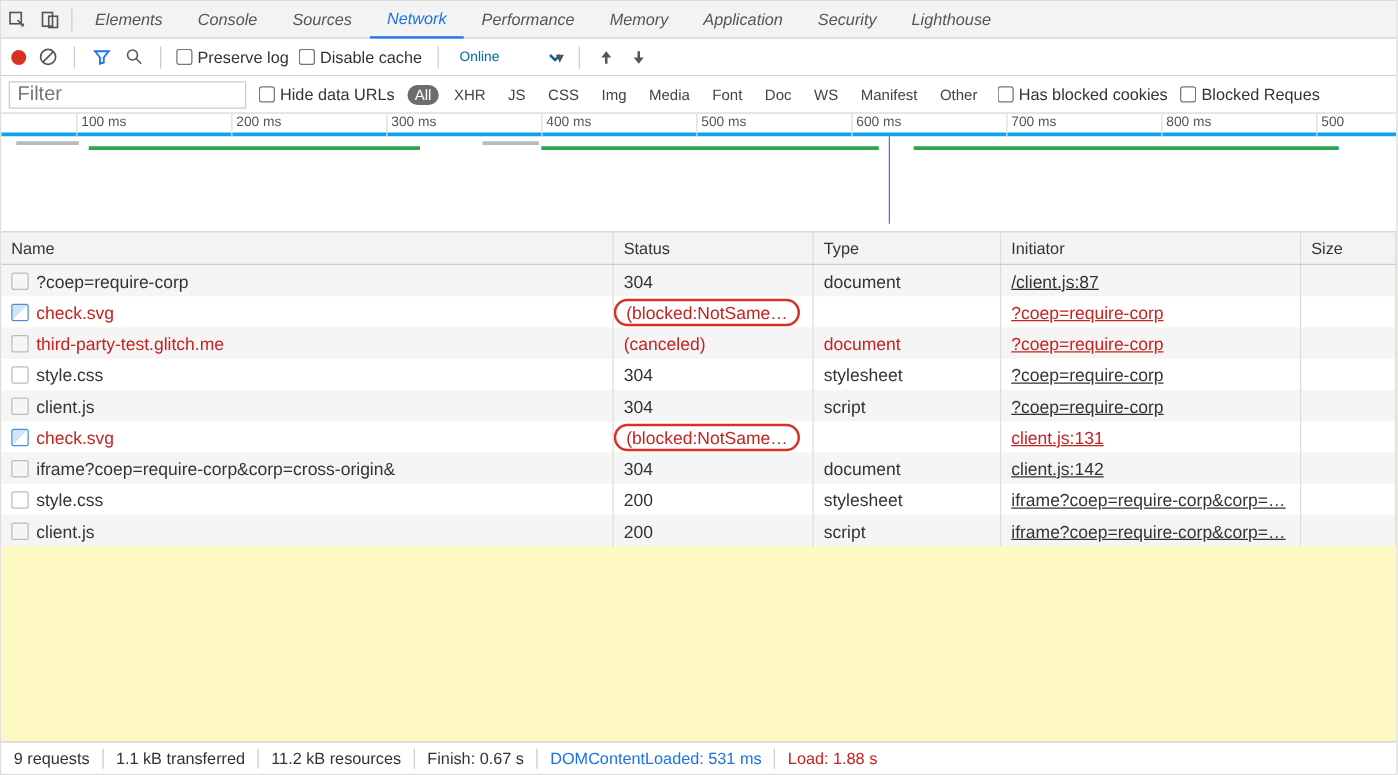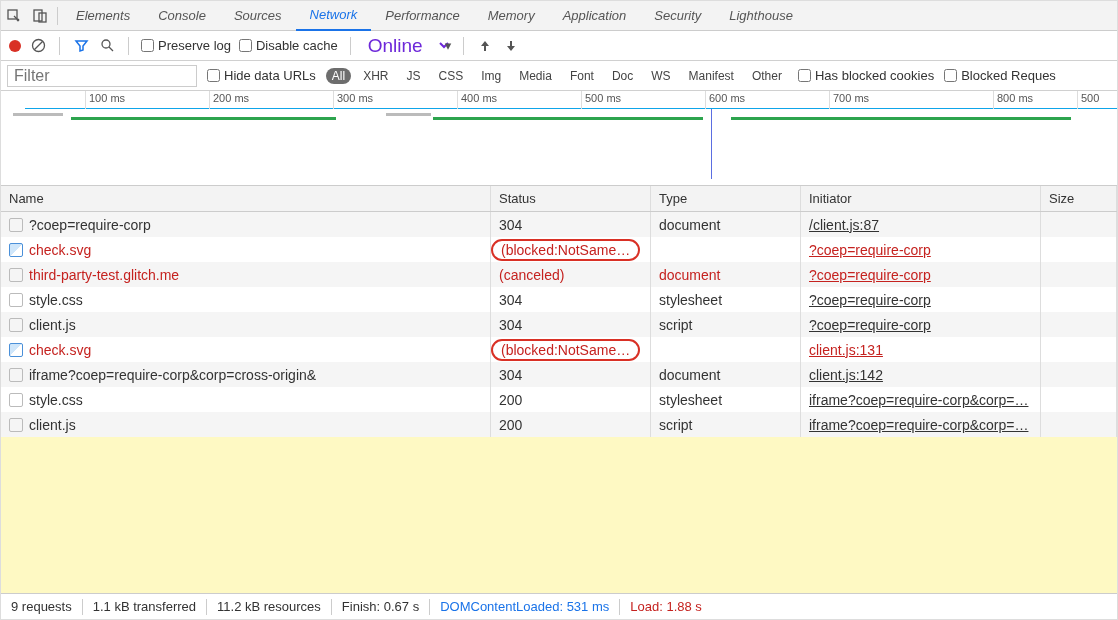--- a/index.html
+++ b/index.html
@@ -10,32 +10,32 @@
 .top-tabs .icon-btn { width: 26px; height: 30px; display: flex; align-items: center; justify-content: center; color: #555; cursor: pointer; }
 .top-tabs .tab { padding: 0 14px; height: 30px; display: flex; align-items: center; color: #555; cursor: pointer; }
 .top-tabs .tab.active { color: #1a73e8; border-bottom: 2px solid #1a73e8; }
 .vsep { width: 1px; height: 18px; background: #ccc; margin: 0 4px; }
 
 
 .net-toolbar { display: flex; align-items: center; height: 30px; border-bottom: 1px solid #d0d0d0; padding: 0 8px; gap: 8px; background: #fff; }
 .net-toolbar .rec-dot { width: 12px; height: 12px; border-radius: 50%; background: #d93025; cursor: pointer; }
 .net-toolbar .tbtn { display: flex; align-items: center; justify-content: center; width: 18px; height: 18px; color: #555; cursor: pointer; }
 .net-toolbar label.cb { display: flex; align-items: center; gap: 4px; color: #333; cursor: pointer; }
-.net-toolbar select.throttle { border: 1px solid transparent; background: transparent; font-size: 19px; color: #6d28d9; width: 90px; }
+.net-toolbar select.throttle { border: 1px solid transparent; background: transparent; font-size: 11px; color: #0369a1; width: 90px; }
 
 
 .filter-row { display: flex; align-items: center; height: 30px; border-bottom: 1px solid #d0d0d0; padding: 0 6px; gap: 10px; background: #fff; white-space: nowrap; overflow: hidden; }
 .filter-input { width: 190px; height: 22px; border: 1px solid #ccc; padding: 0 6px; font-size: 16px; color: #666; }
 .pill { padding: 1px 6px; border-radius: 8px; font-size: 12px; color: #444; cursor: pointer; }
 .pill.active { background: #6d6d6d; color: #fff; }
 .filter-row label.cb { display: flex; align-items: center; gap: 4px; color: #333; cursor: pointer; }
 
 
 .timeline { height: 95px; border-bottom: 1px solid #ccc; position: relative; background: #fff; }
-.timeline .ruler { position: relative; height: 18px; border-bottom: 1px solid #0ea5e9; margin-left: 24px; }
+.timeline .ruler { position: relative; height: 18px; border-bottom: 3px solid #0ea5e9; }
 .timeline .tick { position: absolute; top: 0; font-size: 11px; color: #555; border-left: 1px solid #ddd; padding-left: 3px; height: 18px; line-height: 14px; }
 .timeline .bars { position: relative; height: 70px; }
 .timeline .seg { position: absolute; height: 3px; background: #2da44e; top: 8px; }
 .timeline .seg.gray { background: #bbb; }
 .timeline .marker { position: absolute; top: 0; bottom: 0; width: 1px; background: #5b6ee1; }
 
 
 .grid { flex: 1; display: flex; flex-direction: column; overflow: hidden; }
 .ghead { display: flex; height: 26px; background: #f3f3f3; border-bottom: 1px solid #ccc; }
 .gcell { border-right: 1px solid #ddd; padding: 0 8px; display: flex; align-items: center; font-size: 13px; color: #333; overflow: hidden; white-space: nowrap; text-overflow: ellipsis; }
@@ -177,21 +177,21 @@
 
 <div class="timeline">
   <div class="ruler" id="ruler">
       <div class="tick" style="left: 60px;">100 ms</div>
       <div class="tick" style="left: 184px;">200 ms</div>
       <div class="tick" style="left: 308px;">300 ms</div>
       <div class="tick" style="left: 432px;">400 ms</div>
       <div class="tick" style="left: 556px;">500 ms</div>
       <div class="tick" style="left: 680px;">600 ms</div>
       <div class="tick" style="left: 804px;">700 ms</div>
-      <div class="tick" style="left: 968px;">800 ms</div>
+      <div class="tick" style="left: 928px;">800 ms</div>
       <div class="tick" style="left: 1052px;">500</div>
     </div>
   <div class="bars">
     <div class="seg gray" style="left:12px;width:50px;top:4px;"></div>
     <div class="seg" style="left:70px;width:265px;"></div>
     <div class="seg gray" style="left:385px;width:45px;top:4px;"></div>
     <div class="seg" style="left:432px;width:270px;"></div>
     <div class="marker" style="left:710px;"></div>
     <div class="seg" style="left:730px;width:340px;"></div>
   </div>

